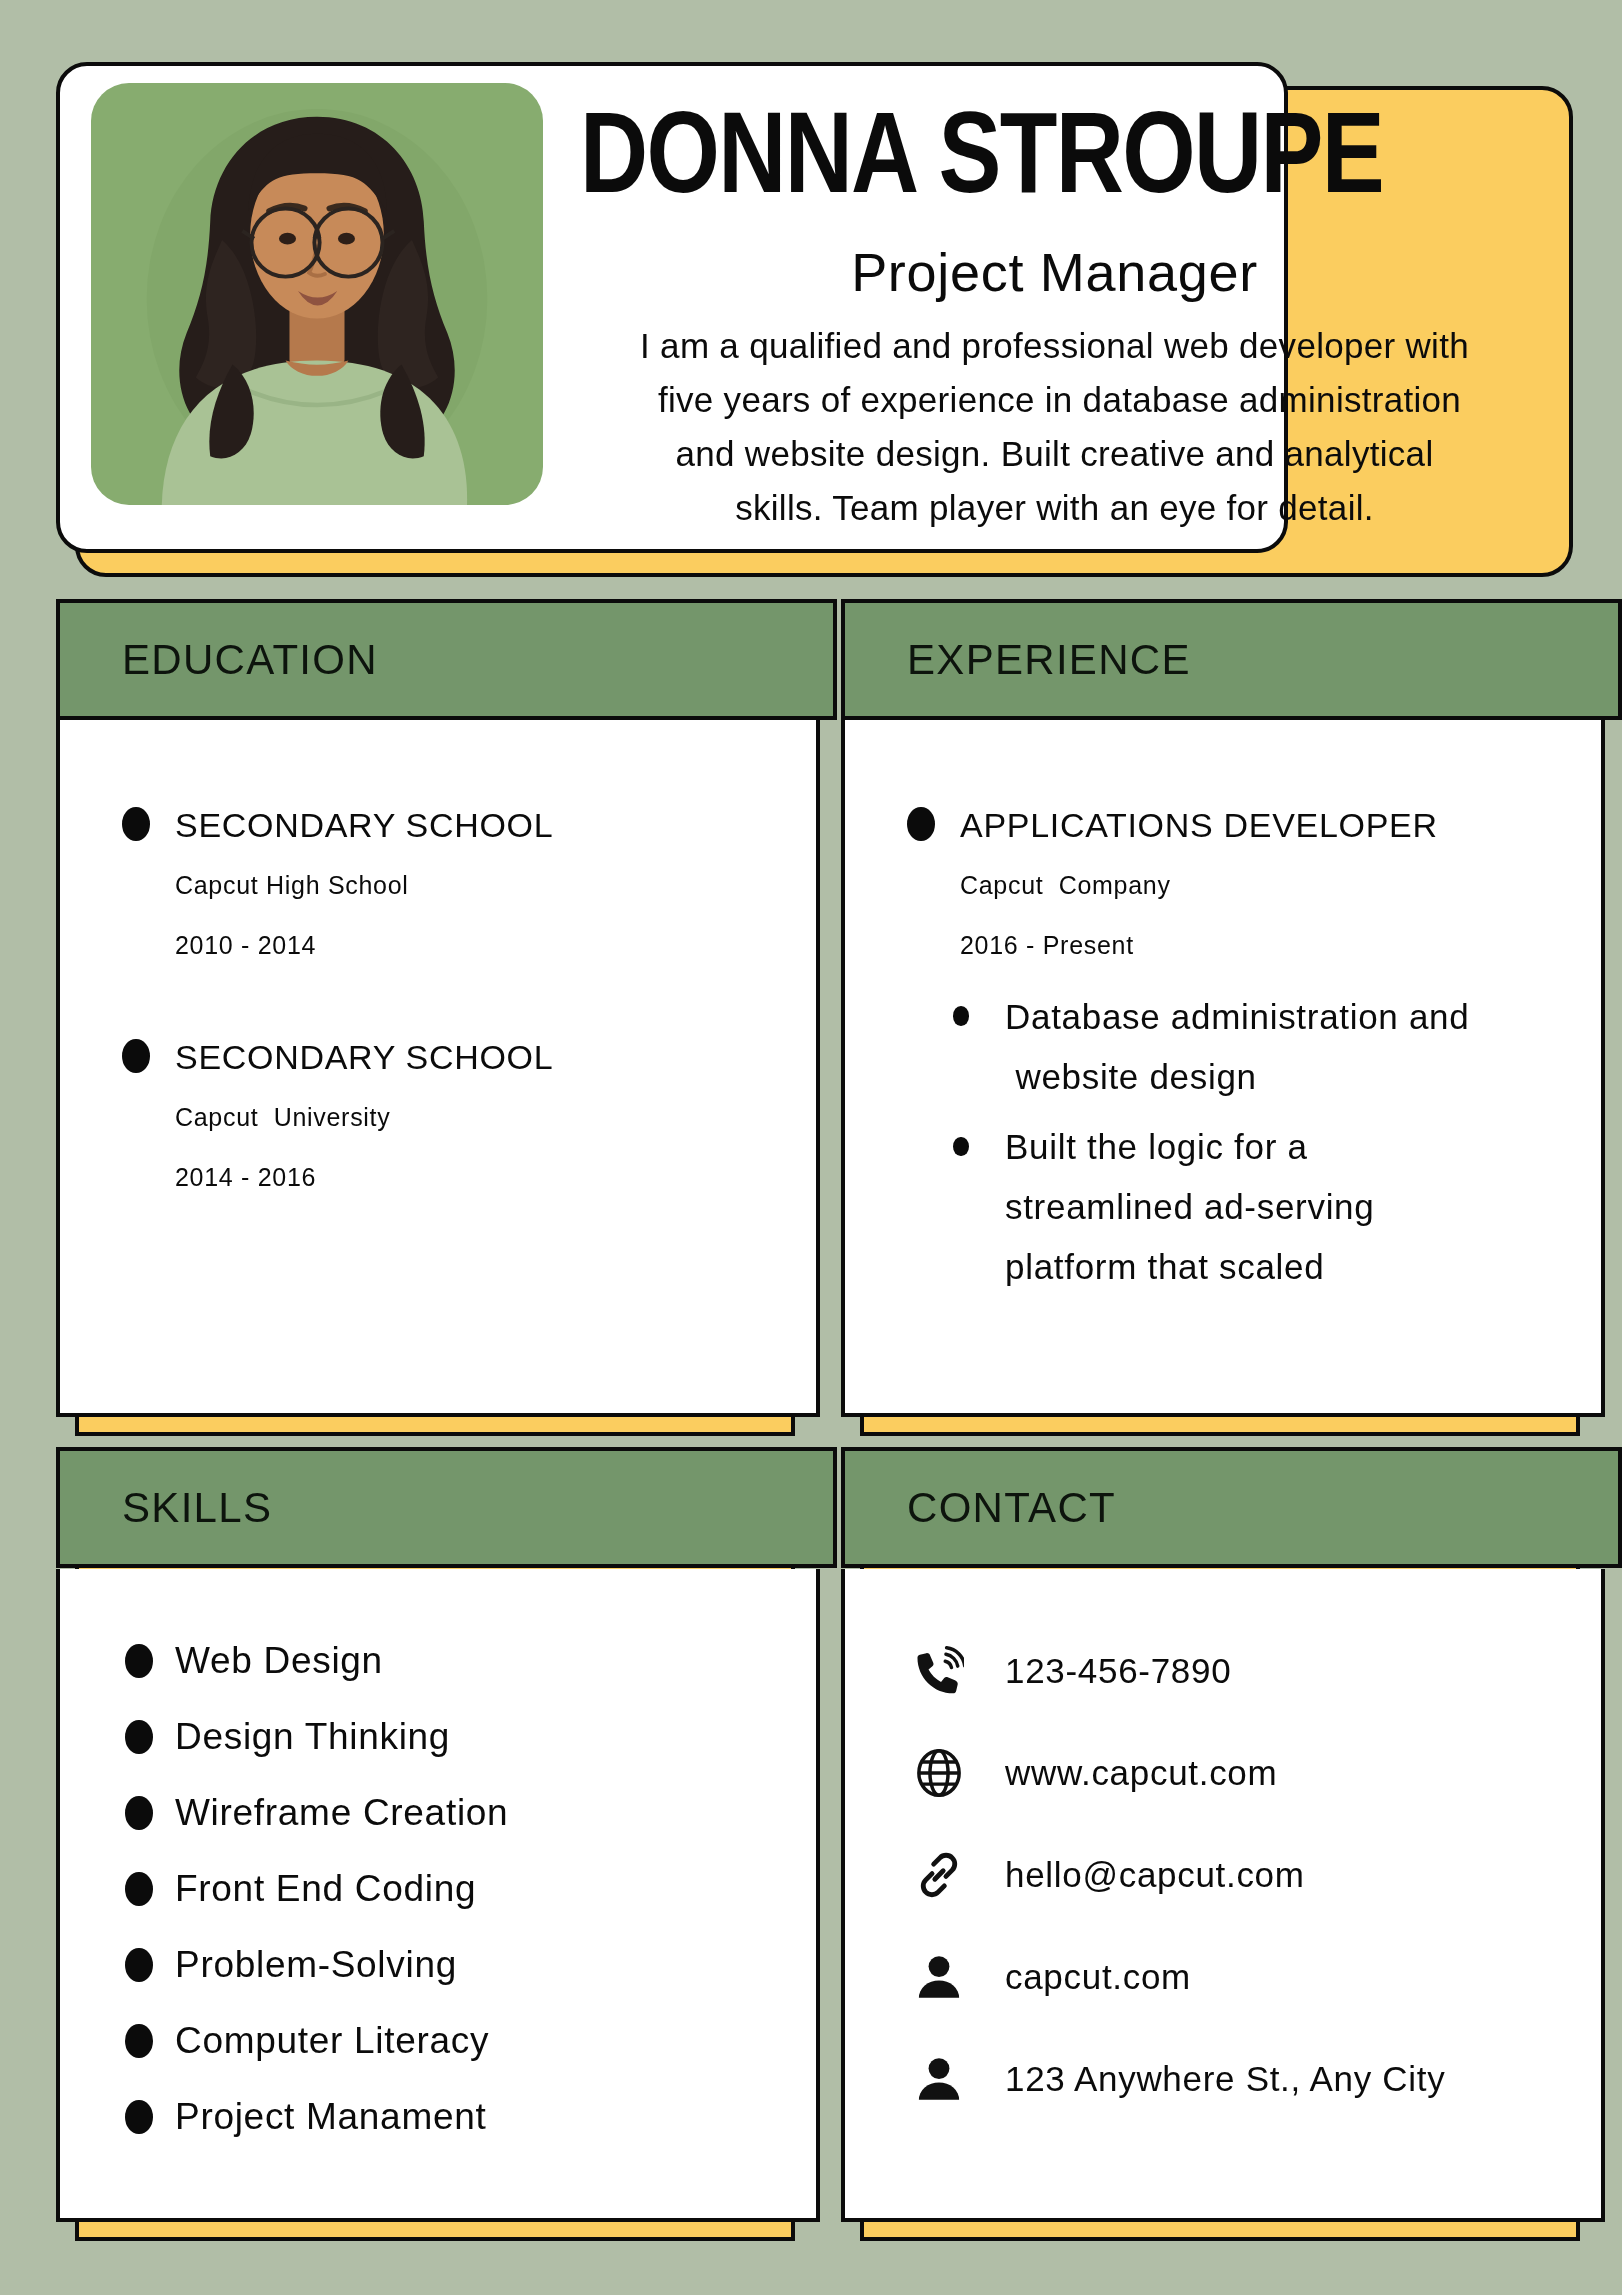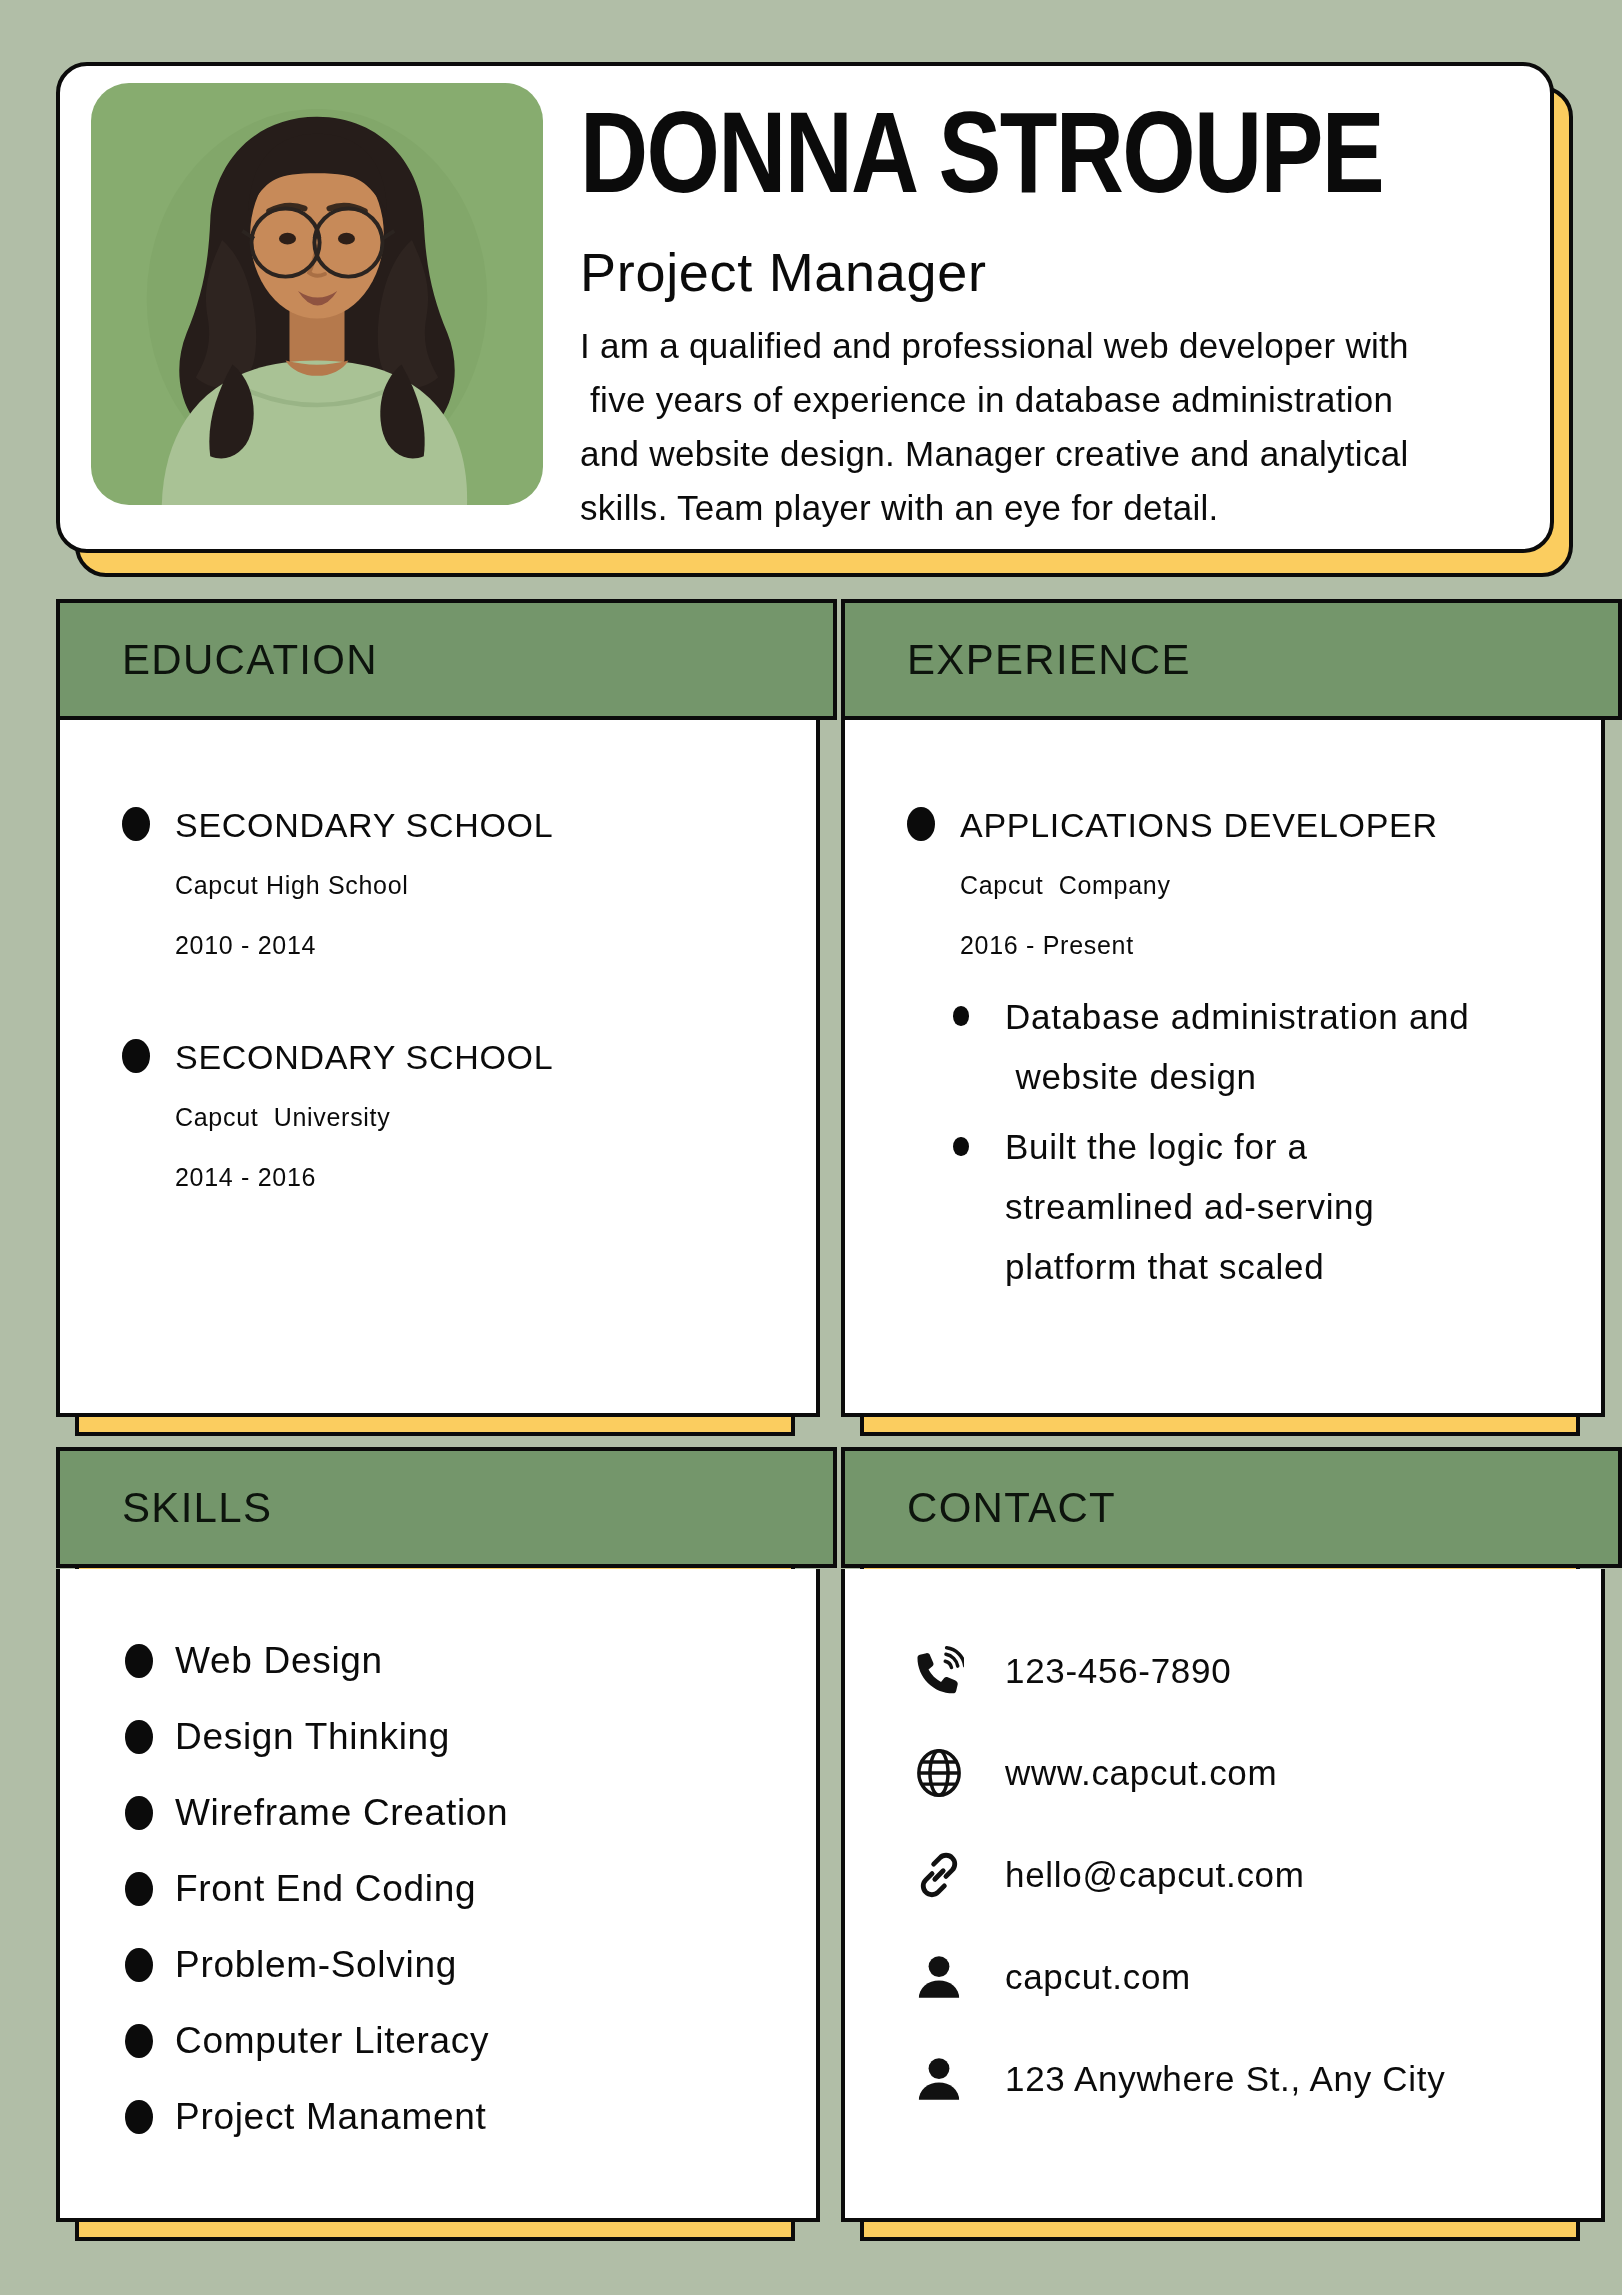--- a/index.html
+++ b/index.html
@@ -9,22 +9,22 @@
     background:#B1BEA7; overflow:hidden;
     font-family:"Liberation Sans", sans-serif; color:#0B0B0B;
   }
   
   .shadow {
     position:absolute; background:#FBCD5F; border:4.6px solid #0B0B0B;
   }
   
   .header-shadow { left:75px; top:86px; width:1498px; height:491px; border-radius:31px; }
   .header-card {
-    position:absolute; left:56px; top:62px; width:1498px; height:491px;
-    background:#FFFFFF; border:4.6px solid #0B0B0B; border-radius:31px;
+    position:absolute; left:56px; top:62px; width:1232px; height:491px;
+    background:#FFFFFF; border:4.6px solid #0B0B0B; border-radius:31px;text-align:center;
   }
   .photo-frame {
     position:absolute; left:31px; top:17px; width:452px; height:422px;
     border-radius:38px; overflow:hidden;
   }
   .photo-frame svg { display:block; width:100%; height:100%; }
   .header-text { position:absolute; left:520px; top:0; width:949px; }
   .name {
     margin-top:26px; font-size:115px; font-weight:bold; line-height:120px;
     letter-spacing:-2px; white-space:nowrap;
@@ -137,21 +137,21 @@
         <path fill="#261d1a" d="M474 430 c26 46 40 92 34 140 c-24 10 -52 -2 -62 -34 c-10 -34 -4 -80 28 -106 Z"></path>
       </svg>
     </div>
 
     <div class="header-text">
       <div class="name">DONNA STROUPE</div>
       <div class="job-title">Project Manager</div>
       <div class="summary">
         <div>I am a qualified and professional web developer with</div>
         <div> five years of experience in database administration</div>
-        <div>and website design. Manager creative and analytical</div>
+        <div>and website design. Built creative and analytical</div>
         <div>skills. Team player with an eye for detail.</div>
       </div>
     </div>
   </div>
 
   <div class="shadow edu"></div>
   <div class="sec-header hdr edu">
     <span>EDUCATION</span>
   </div>
   <div class="sec-body bod edu">

